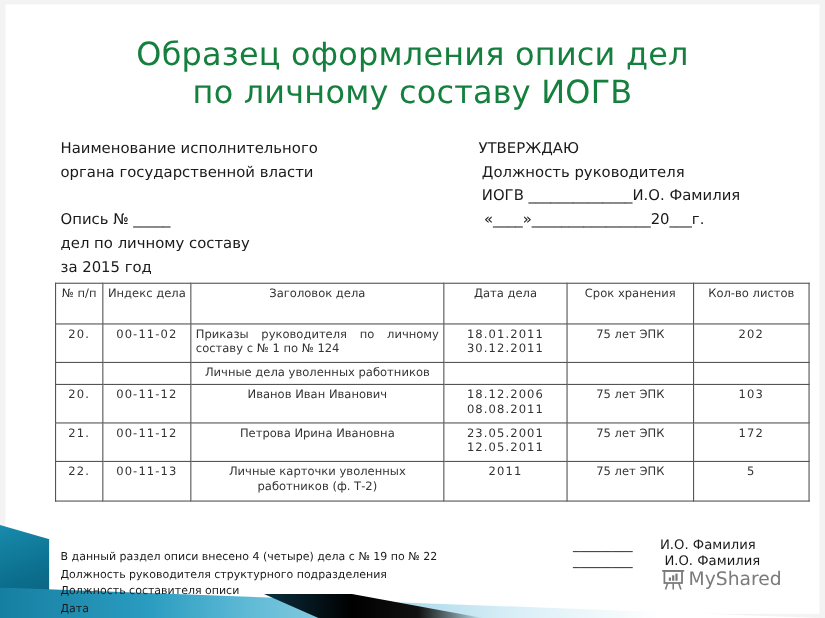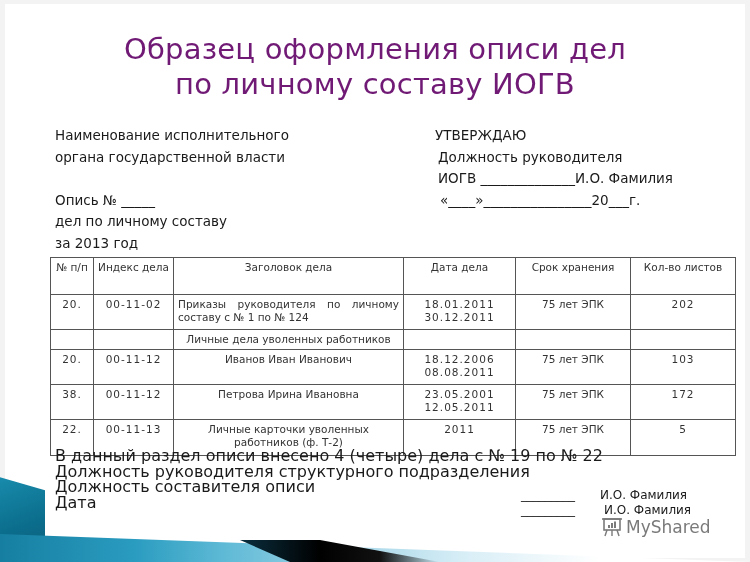--- a/index.html
+++ b/index.html
@@ -23,21 +23,21 @@
       background: linear-gradient(90deg, #167fa1 0%, #2a9cc0 18%, #5fbad6 30%, #9ed3e6 45%, #d8eef6 62%, #ffffff 80%);
       clip-path: polygon(0 0, 100% 100%, 0 100%);
     }
     .deco-bottom-dark {
       position: absolute; left: 240px; top: 540px; width: 200px; height: 22px;
       background: linear-gradient(90deg, #0a2f3f 0%, #000 40%, #111 70%, rgba(0,0,0,0) 100%);
       clip-path: polygon(0 0, 40% 0, 100% 100%, 25% 100%);
     }
     .title {
       position: absolute; left: 0; width: 750px; top: 32px;
-      text-align: center; font-size: 29px; line-height: 35px; color: #701a75;
+      text-align: center; font-size: 29px; line-height: 35px; color: #15803d;
       letter-spacing: 0.2px;
     }
     .left-block {
       position: absolute; left: 55px; top: 125px; font-size: 13.5px; line-height: 21.5px;
     }
     .left-block div { white-space: nowrap; }
     .right-block {
       position: absolute; left: 435px; top: 125px; font-size: 13.5px; line-height: 21.5px;
     }
     .right-block div { white-space: nowrap; }
@@ -53,21 +53,21 @@
       font-weight: normal; line-height: 13px;
     }
     table.inv th { text-align: center; height: 30px; }
     .c { text-align: center; }
     .j { text-align: justify; text-align-last: left; }
     .mono { letter-spacing: 1px; }
     tr.row td { height: 28px; }
     tr.sub td { height: 13px; }
     tr.row4 td { height: 29px; }
     .footer {
-      position: absolute; left: 55px; top: 448px; font-size: 16px; line-height: 15.5px;
+      position: absolute; left: 55px; top: 499px; font-size: 10px; line-height: 15.5px;
     }
     .footer div { white-space: nowrap; }
     .sig {
       position: absolute; font-size: 12px; line-height: 15.5px; white-space: nowrap; margin-left: 16px;
     }
     .watermark {
       position: absolute; left: 601px; top: 516px; display: flex; align-items: center;
       color: #7a7a7a; font-size: 17px; justify-content: center;
     }
     .watermark svg { margin-right: 3px; }
@@ -84,21 +84,21 @@
   <div>Образец оформления описи дел</div>
   <div>по личному составу ИОГВ</div>
 </div>
 
 <div class="left-block">
   <div>Наименование исполнительного</div>
   <div>органа государственной власти</div>
   <div class="gap"></div>
   <div>Опись № _____</div>
   <div>дел по личному составу</div>
-  <div>за 2013 год</div>
+  <div>за 2015 год</div>
 </div>
 
 <div class="right-block">
   <div>УТВЕРЖДАЮ</div>
   <div style="padding-left:3px">Должность руководителя</div>
   <div style="padding-left:3px">ИОГВ ______________И.О. Фамилия</div>
   <div style="padding-left:5px">«____»________________20___г.</div>
 </div>
 
 <table class="inv">
@@ -145,21 +145,21 @@
       <td class="c mono">00-11-12</td>
       <td class="c">Иванов Иван Иванович</td>
       <td class="c mono">
         <div>18.12.2006</div>
         <div>08.08.2011</div>
       </td>
       <td class="c">75 лет ЭПК</td>
       <td class="c mono">103</td>
     </tr>
     <tr class="row">
-      <td class="c mono">38.</td>
+      <td class="c mono">21.</td>
       <td class="c mono">00-11-12</td>
       <td class="c">Петрова Ирина Ивановна</td>
       <td class="c mono">
         <div>23.05.2001</div>
         <div>12.05.2011</div>
       </td>
       <td class="c">75 лет ЭПК</td>
       <td class="c mono">172</td>
     </tr>
     <tr class="row row4">

